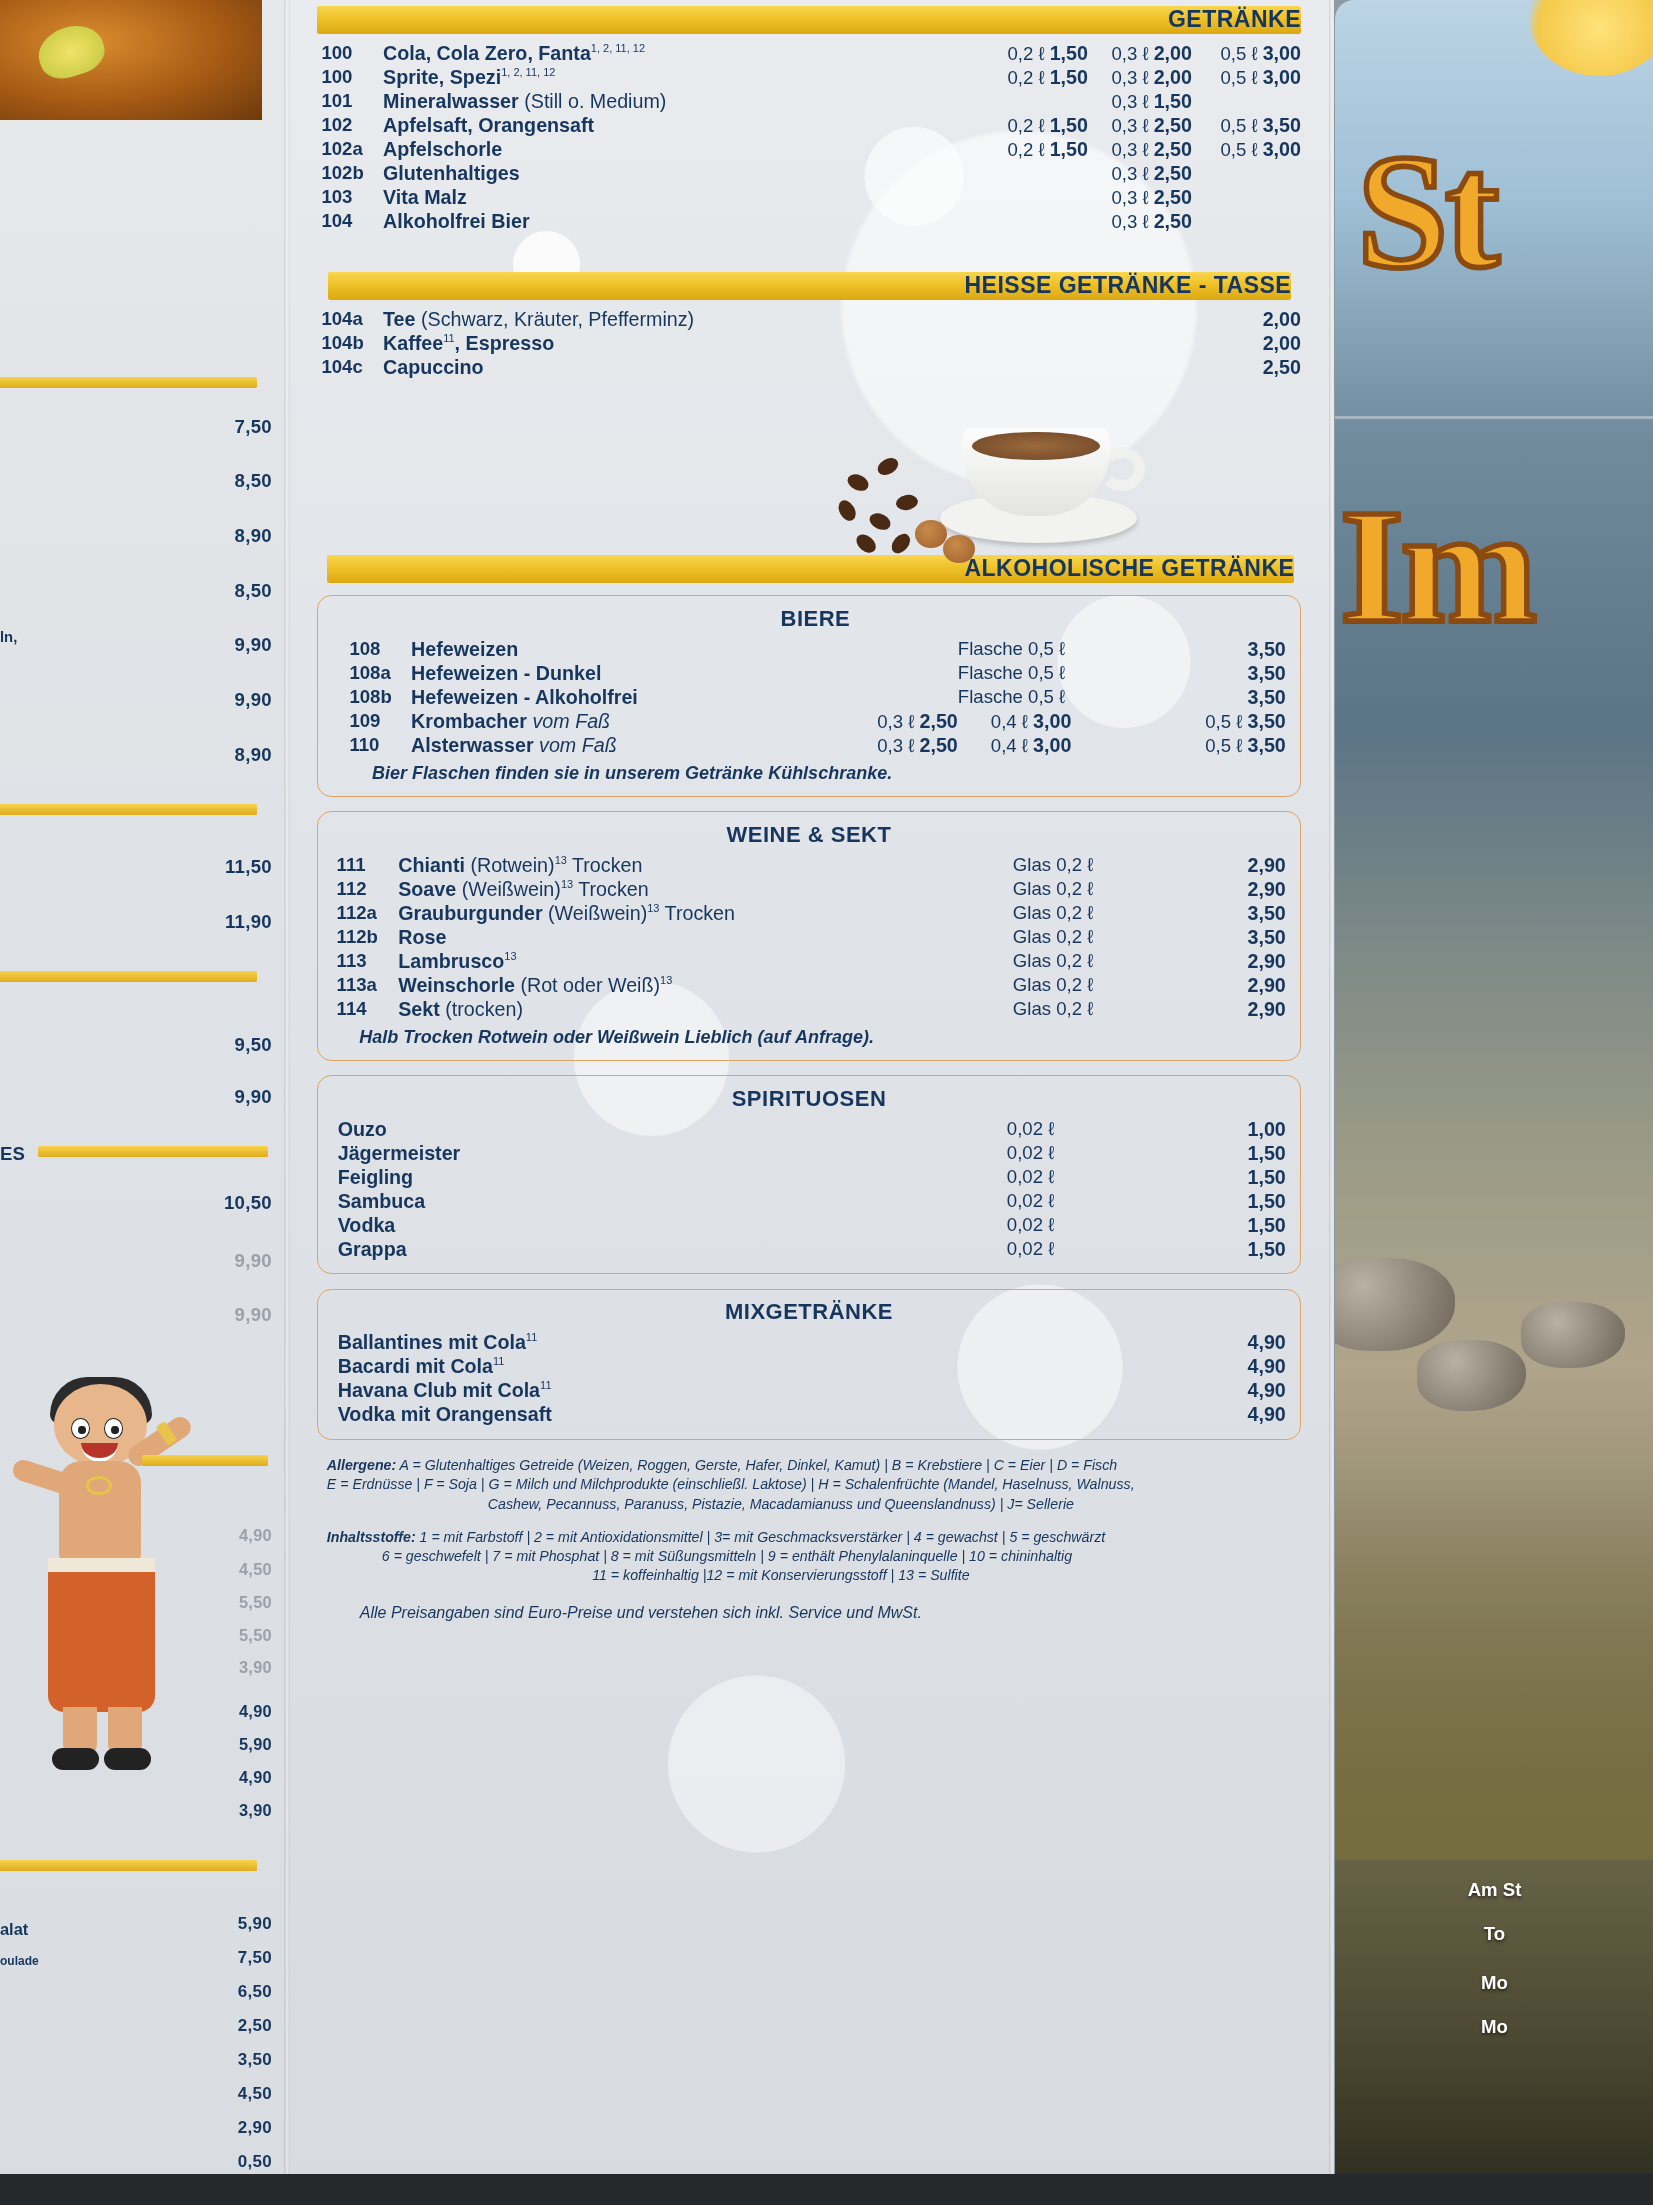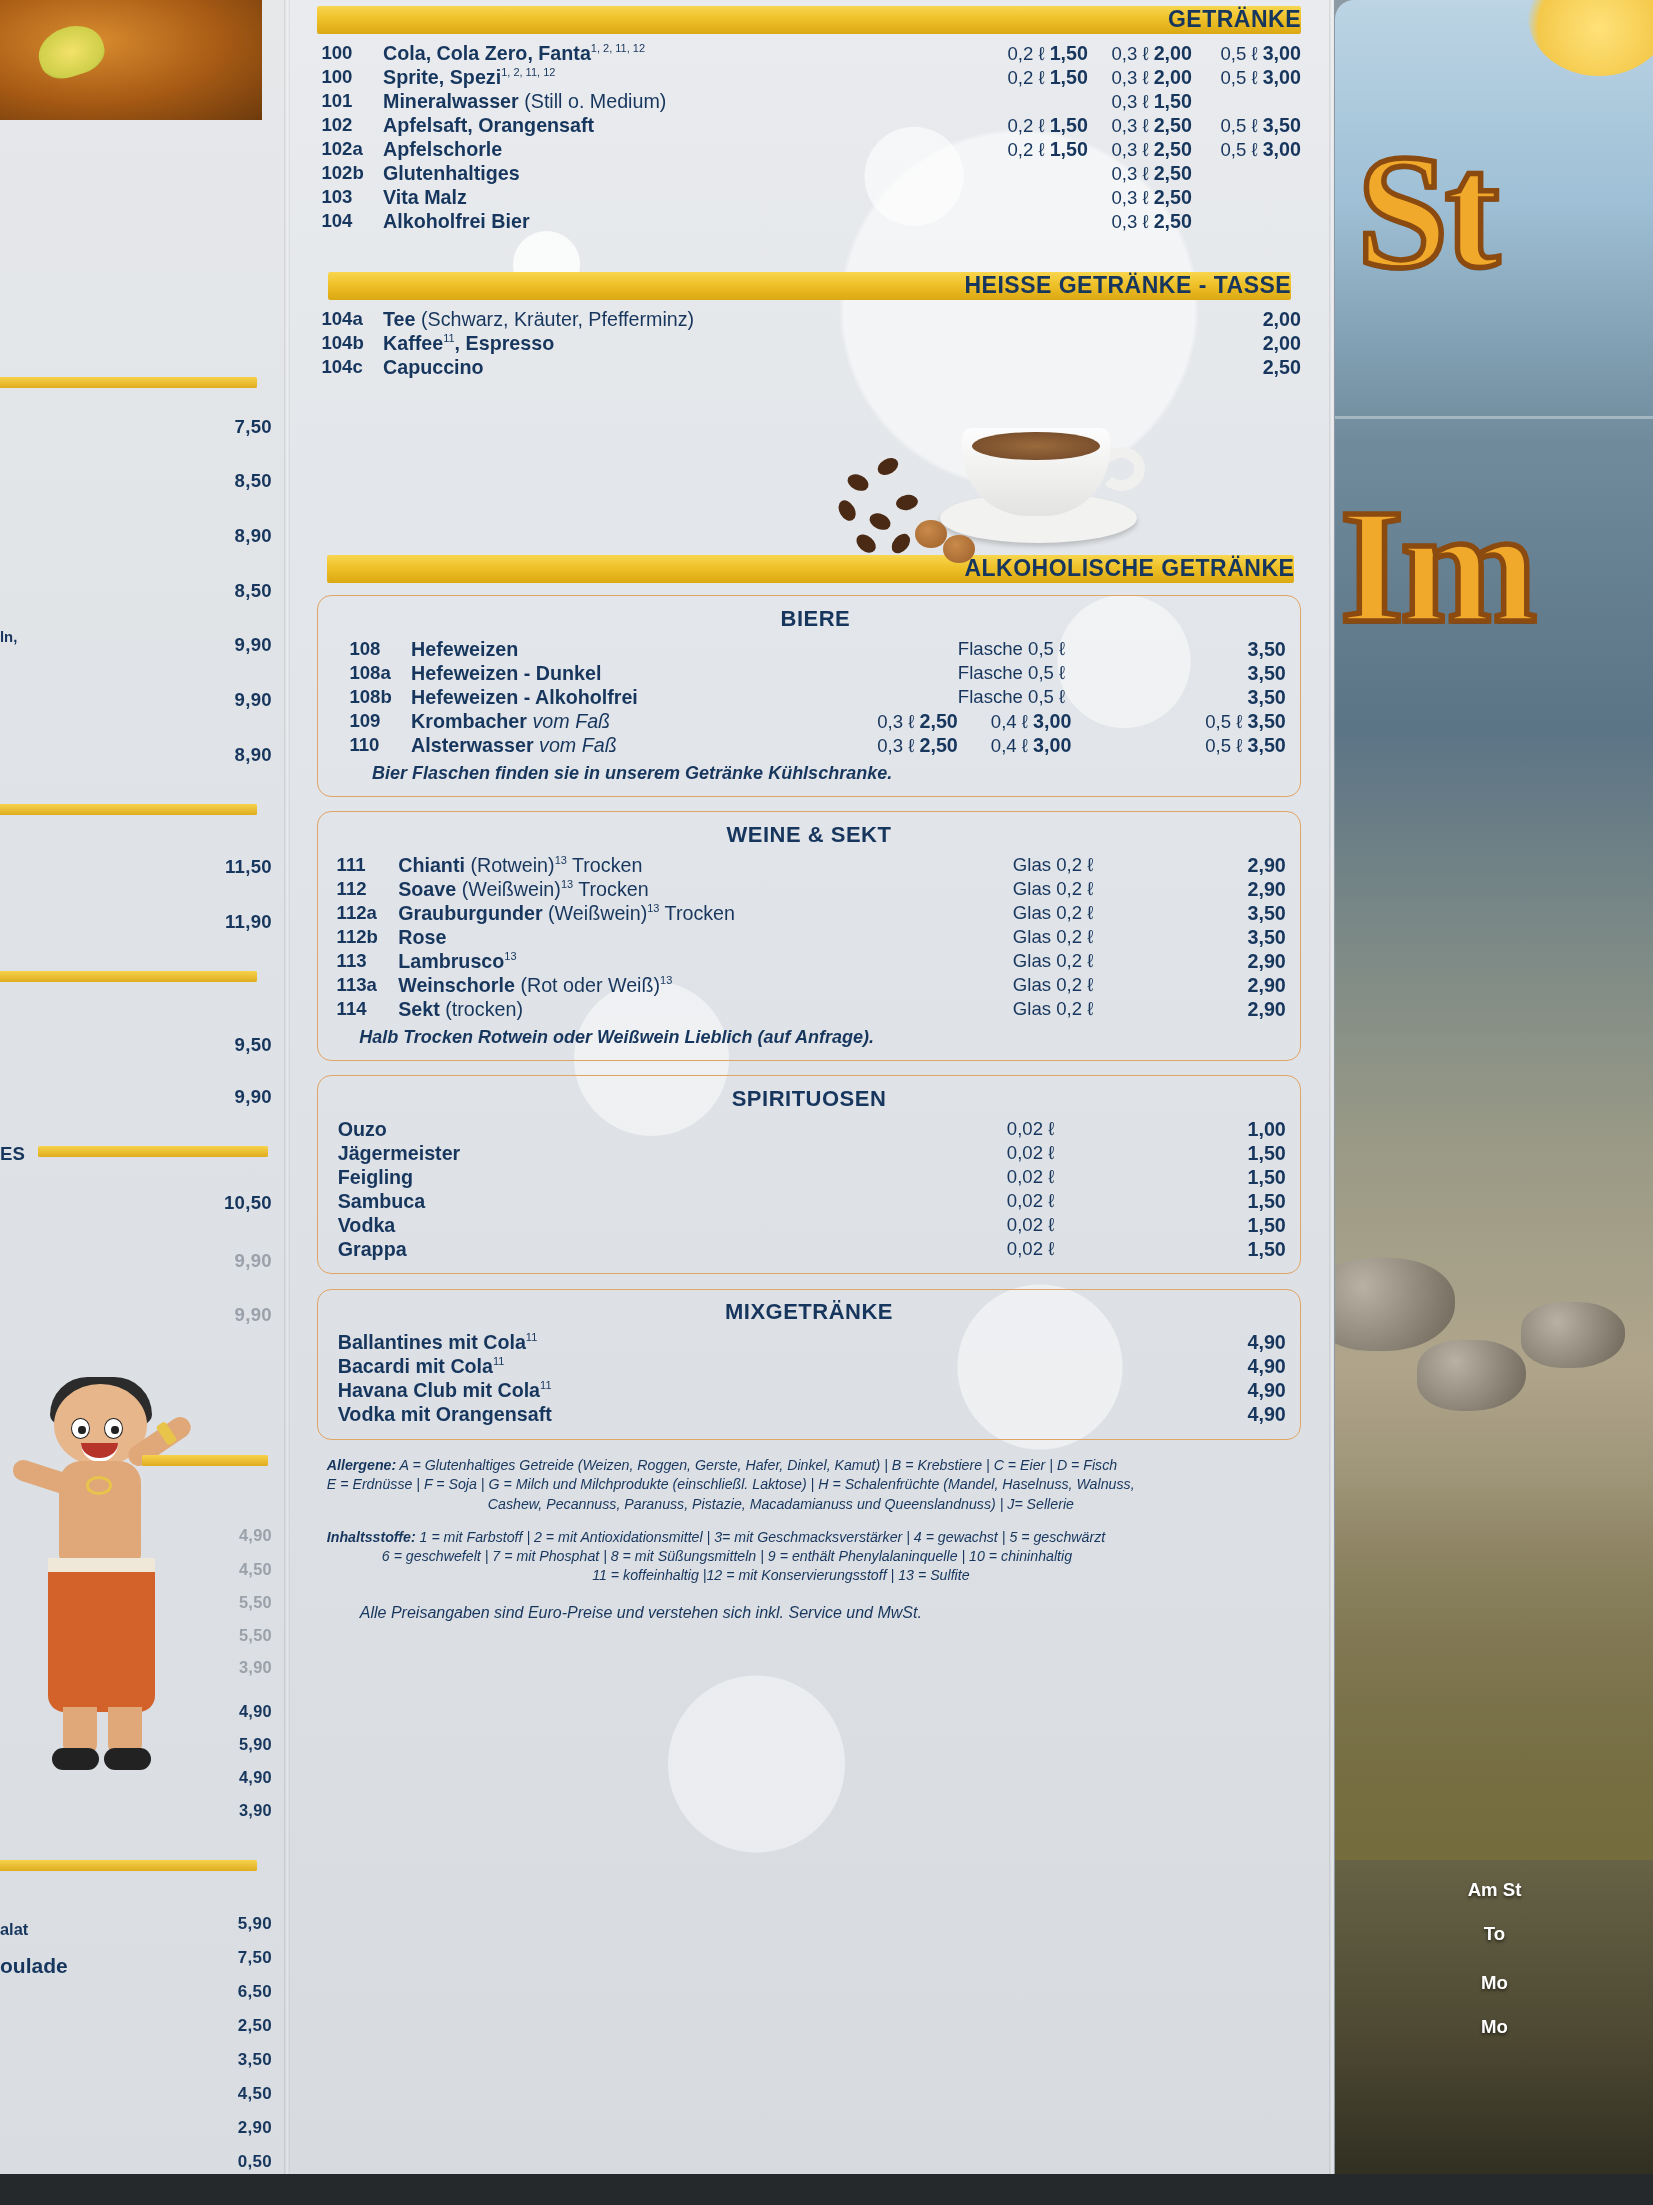--- a/index.html
+++ b/index.html
@@ -243,21 +243,21 @@
     <div class="flap-price grey" style="top:1626px; font-size:16.4px;">5,50</div>
     <div class="flap-price grey" style="top:1658px; font-size:16.4px;">3,90</div>
     <div class="flap-price" style="top:1702px; font-size:16.4px;">4,90</div>
     <div class="flap-price" style="top:1735px; font-size:16.4px;">5,90</div>
     <div class="flap-price" style="top:1768px; font-size:16.4px;">4,90</div>
     <div class="flap-price" style="top:1801px; font-size:16.4px;">3,90</div>
 
     <div class="flap-bar" style="top:1860px;"></div>
     <div class="flap-left-text" style="top:1920px; font-size:16.4px;">alat</div>
     <div class="flap-price" style="top:1914px; font-size:17px;">5,90</div>
-    <div class="flap-left-text" style="top:1954px; font-size:21px;">oulade</div>
+    <div class="flap-left-text" style="top:1954px; font-size:12px;">oulade</div>
     <div class="flap-price" style="top:1948px; font-size:17px;">7,50</div>
     <div class="flap-price" style="top:1982px; font-size:17px;">6,50</div>
     <div class="flap-price" style="top:2016px; font-size:17px;">2,50</div>
     <div class="flap-price" style="top:2050px; font-size:17px;">3,50</div>
     <div class="flap-price" style="top:2084px; font-size:17px;">4,50</div>
     <div class="flap-price" style="top:2118px; font-size:17px;">2,90</div>
     <div class="flap-price" style="top:2152px; font-size:17px;">0,50</div>
   </div>
 
   <div class="menu-panel">

